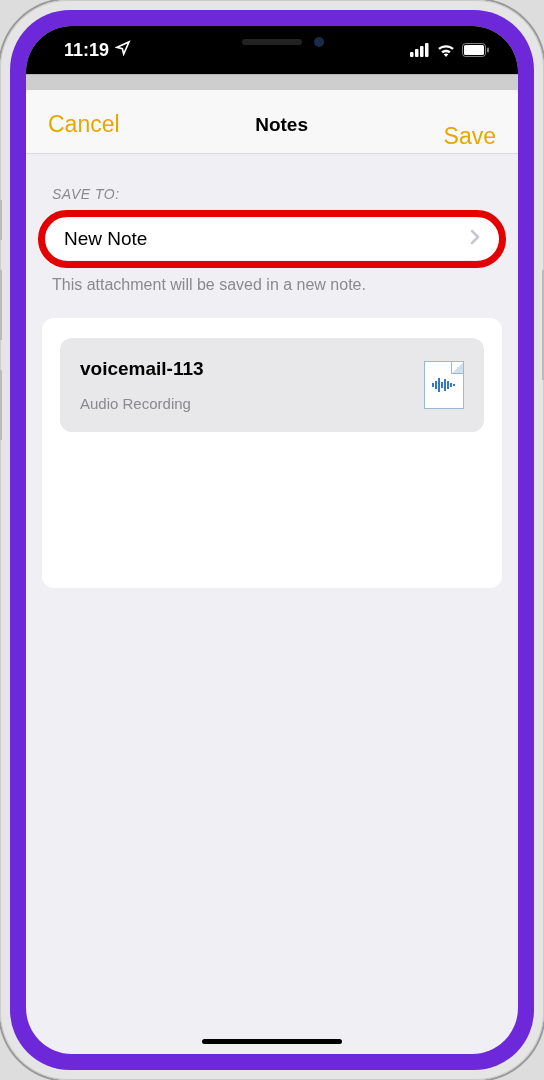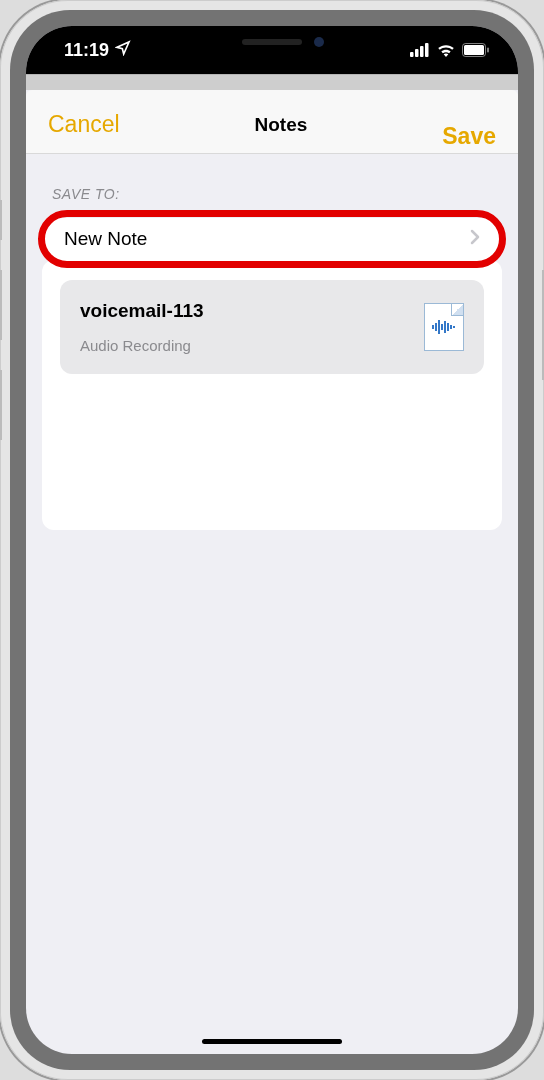--- a/index.html
+++ b/index.html
@@ -21,21 +21,21 @@
       height: 1080px;
       background: #e5e5e5;
       border-radius: 68px;
       padding: 10px;
       position: relative;
       box-shadow: 0 0 0 2px #999, inset 0 0 0 1px #ccc;
     }
     .phone-inner {
       width: 100%;
       height: 100%;
-      background: #737373;
+      background: #6d28d9;
       border-radius: 60px;
       padding: 16px;
       position: relative;
     }
     .side-buttons-left {
       position: absolute;
       left: -4px;
       top: 200px;
     }
     .side-button {
@@ -143,21 +143,21 @@
       align-items: center;
       padding: 0 22px;
       border-bottom: 1px solid #d9d9d9;
     }
     .nav-bar .cancel, .nav-bar .save {
       color: #e6a800;
       font-size: 23px;
       font-weight: 400;
     }
     .nav-bar .save {
-      font-weight: 700;
+      font-weight: 400;
       margin-top: 23px;
     }
     .nav-bar .title {
       color: #000;
       font-size: 19px;
       font-weight: 700;
     }
     .content {
       background: #efeff4;
       padding-top: 32px;
@@ -343,20 +343,21 @@
           <div class="destination-row">
             <span class="label">New Note</span>
             <span class="chevron">
               <svg width="10" height="16" viewBox="0 0 10 16" fill="none" stroke="#c7c7cc" stroke-width="2.5" stroke-linecap="round" stroke-linejoin="round">
                 <path d="M2 2l6 6-6 6"></path>
               </svg>
             </span>
           </div>
         </div>
 
+        <div class="hint-text">This attachment will be saved in a new note.</div>
 
         <div class="note-card">
 
           <div class="attachment-card">
             <div class="attachment-info">
               <div class="name">voicemail-113</div>
               <div class="type">Audio Recording</div>
             </div>
             <div class="attachment-icon">
               <div class="fold"></div>

